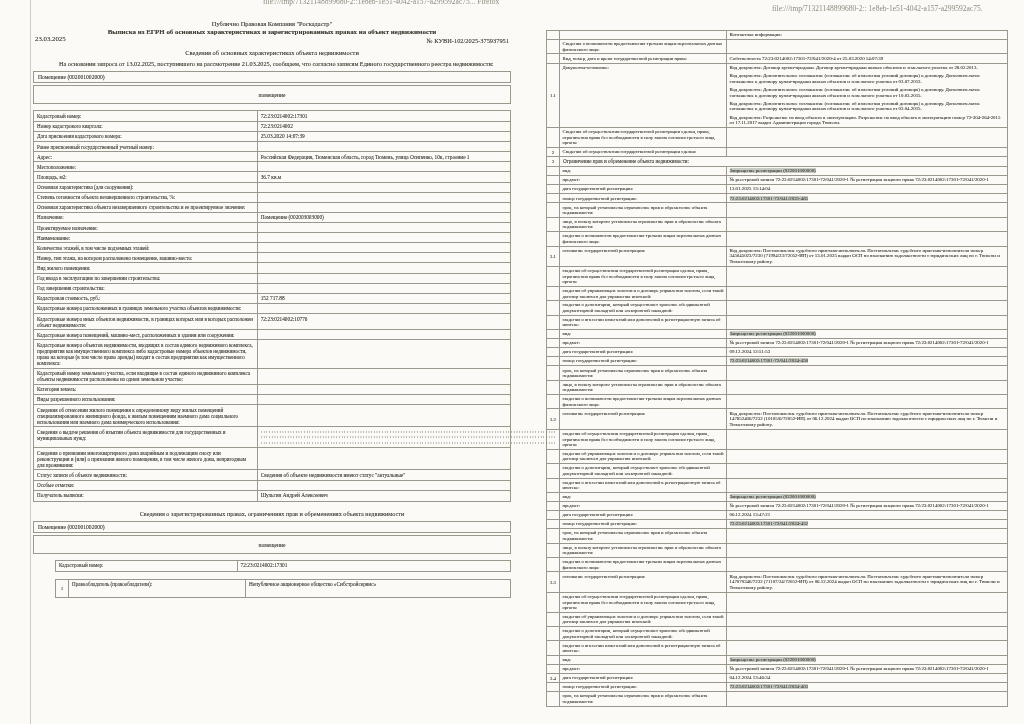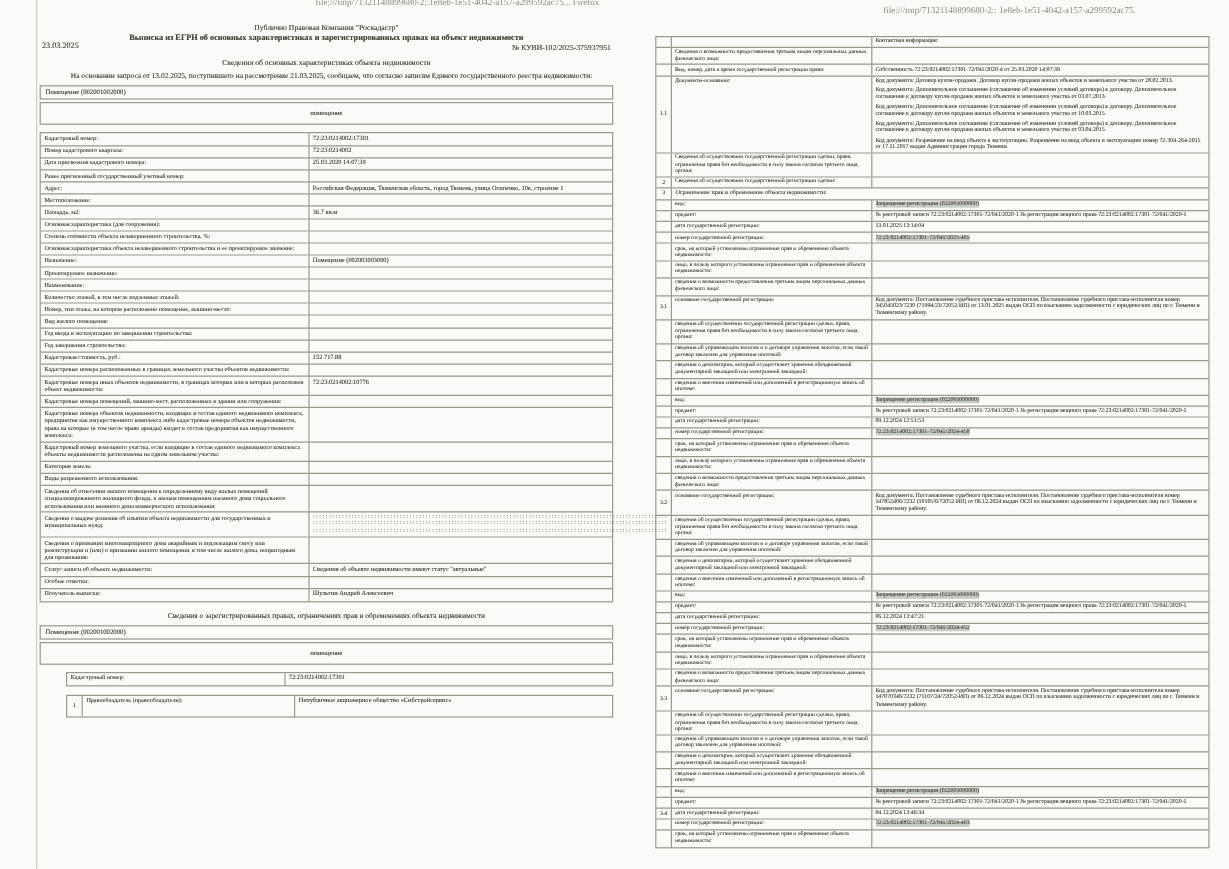--- a/index.html
+++ b/index.html
@@ -12,21 +12,21 @@
   html,body{margin:0;padding:0;}
   body{
     width:1024px;height:724px;position:relative;overflow:hidden;
     background:var(--paper);
     font-family:"Liberation Serif", serif;
     color:var(--ink);
   }
   .edge-line{position:absolute;left:30px;top:0;height:724px;width:0;border-left:1px solid rgba(150,145,135,.45);}
   .print-header{position:absolute;top:1px;font-size:7.5px;color:#8d897f;white-space:nowrap;}
   .print-header.left{left:263px;top:-3px;}
-  .print-header.right{left:736px;top:4px;text-align:center;}
+  .print-header.right{left:772px;top:4px;text-align:center;}
 
   .page{position:absolute;filter:blur(.22px);text-shadow:0 0 .35px rgba(70,64,54,.55);}
   #page-left{left:33px;top:20px;width:478px;}
   #page-right{left:546px;top:30px;width:462px;}
 
   .doc-org{text-align:center;font-size:6.4px;}
   .doc-title{text-align:center;font-size:6.9px;font-weight:bold;margin-top:1px;}
   .title-wrap{position:relative;}
   .doc-date{position:absolute;left:2px;top:15px;font-size:6.8px;}
   .doc-number{text-align:right;font-size:6.4px;margin-top:2px;padding-right:2px;}

